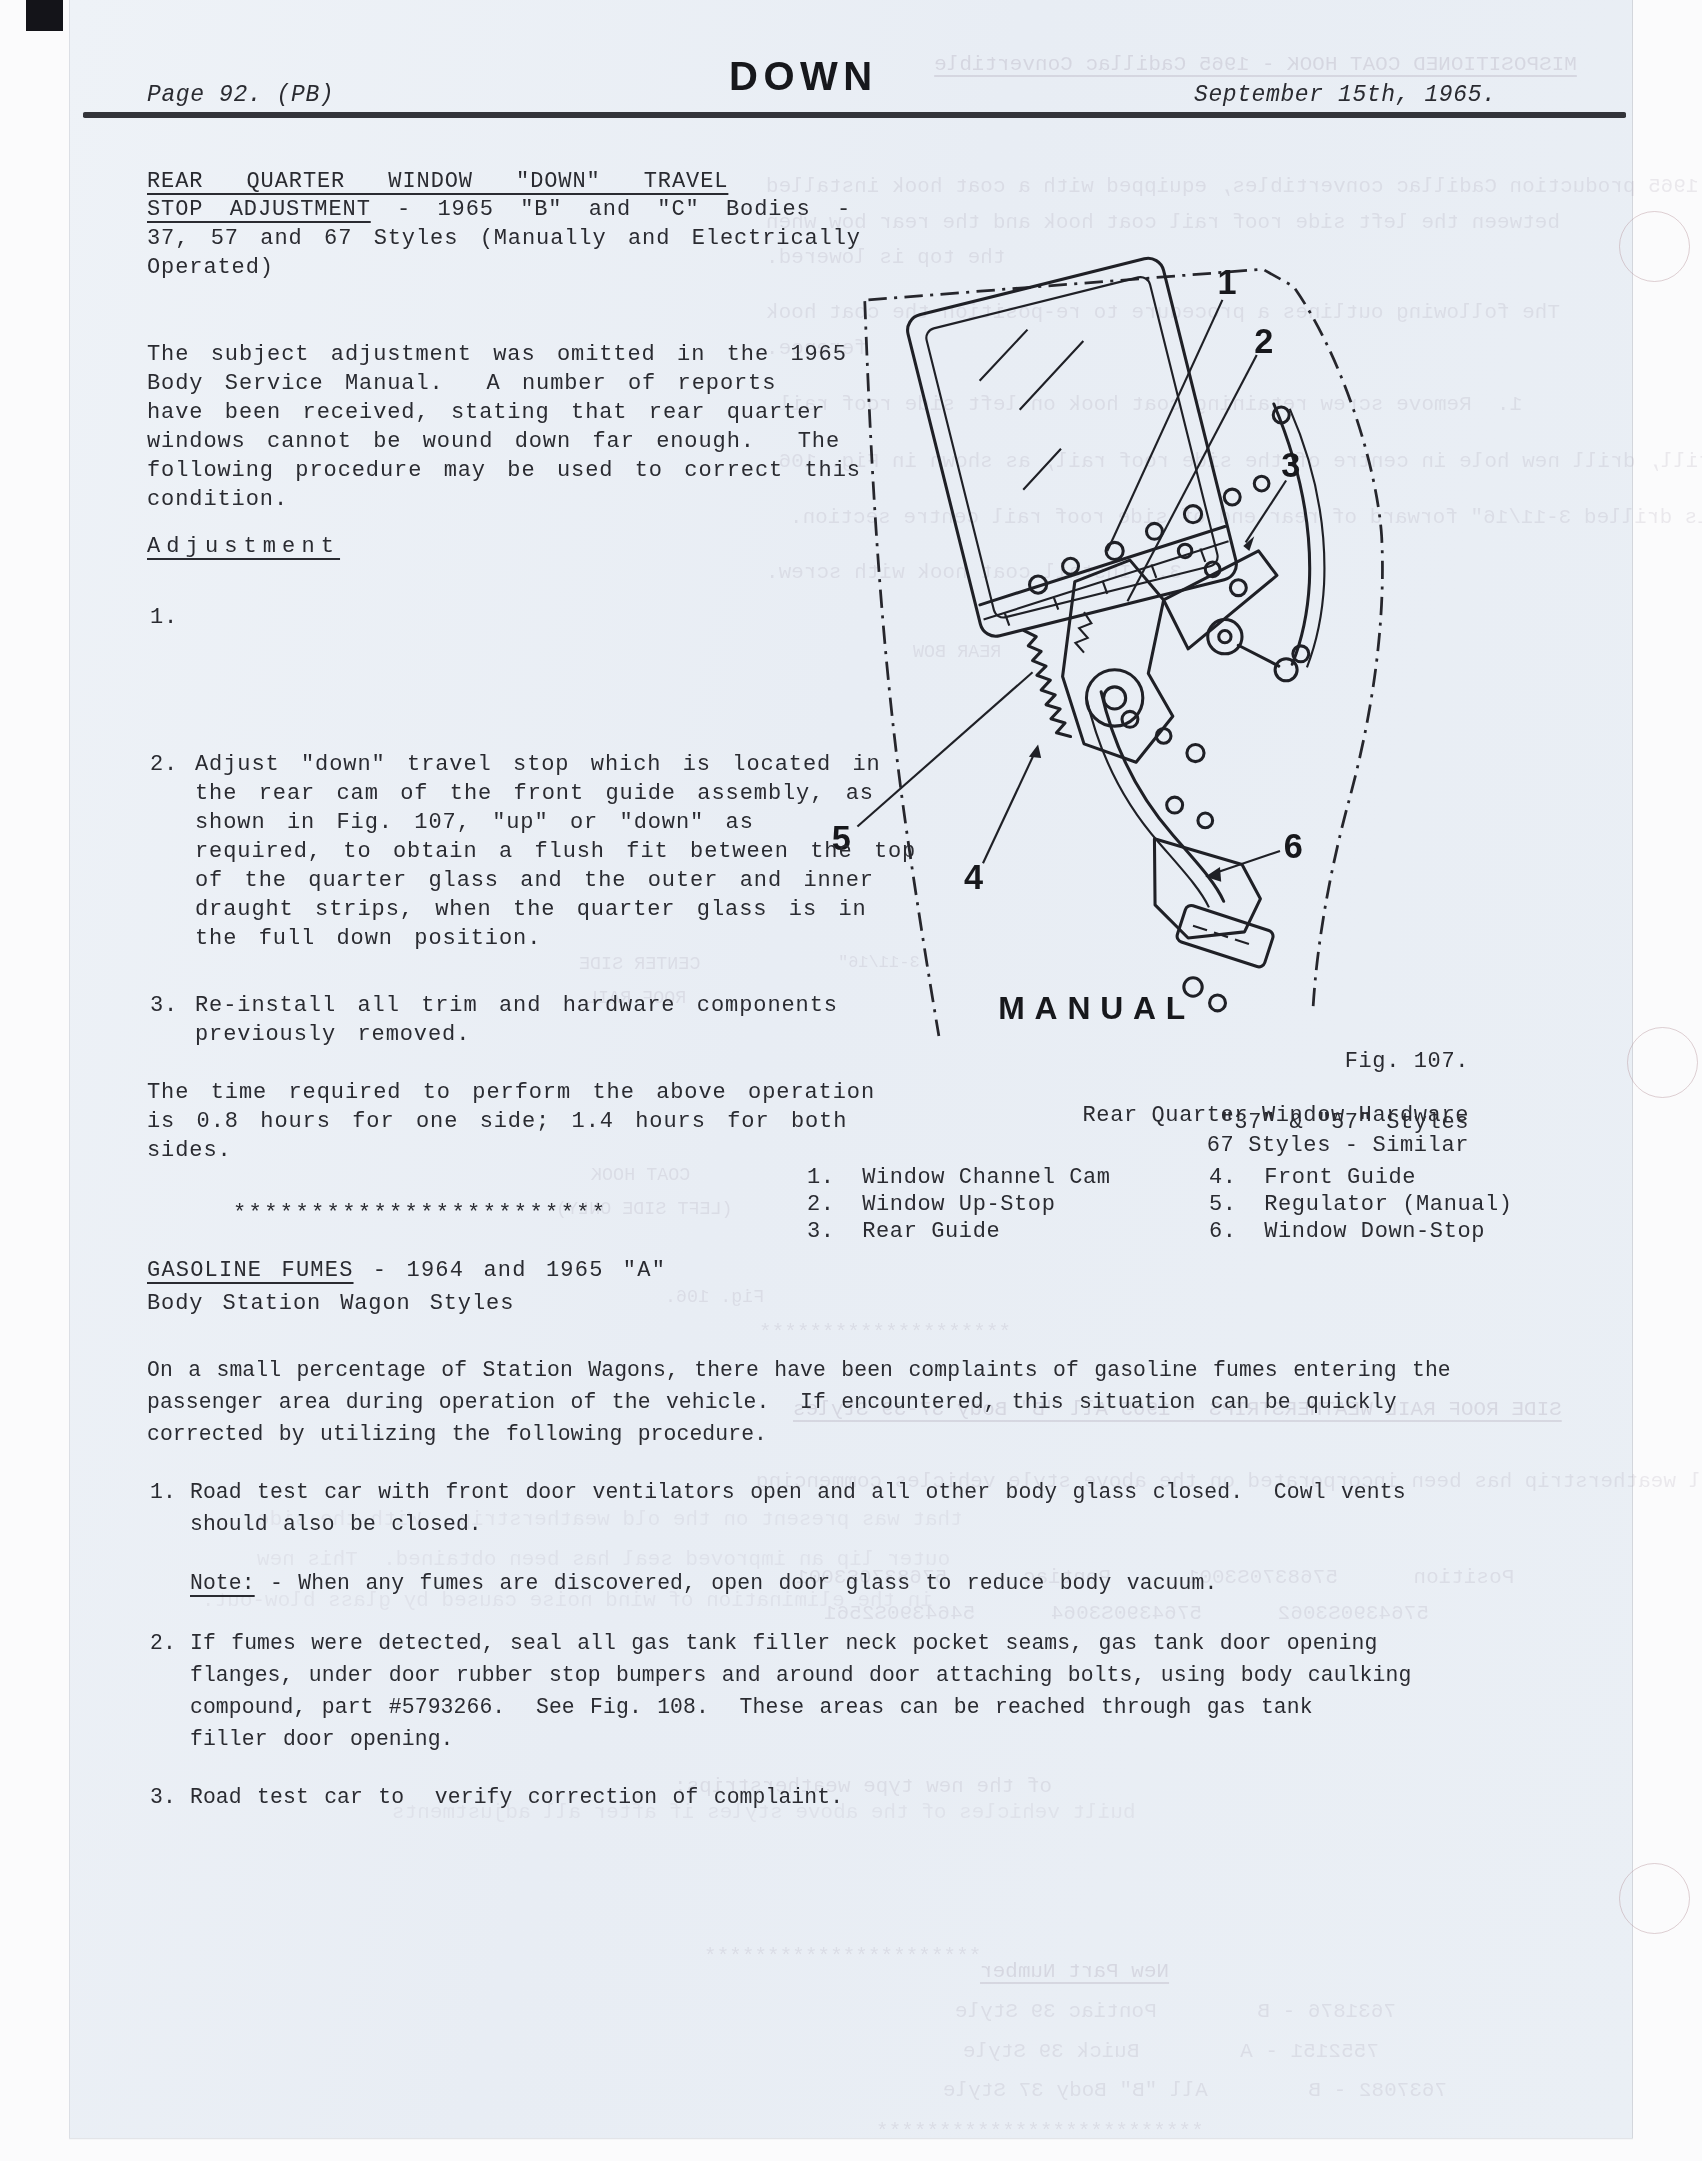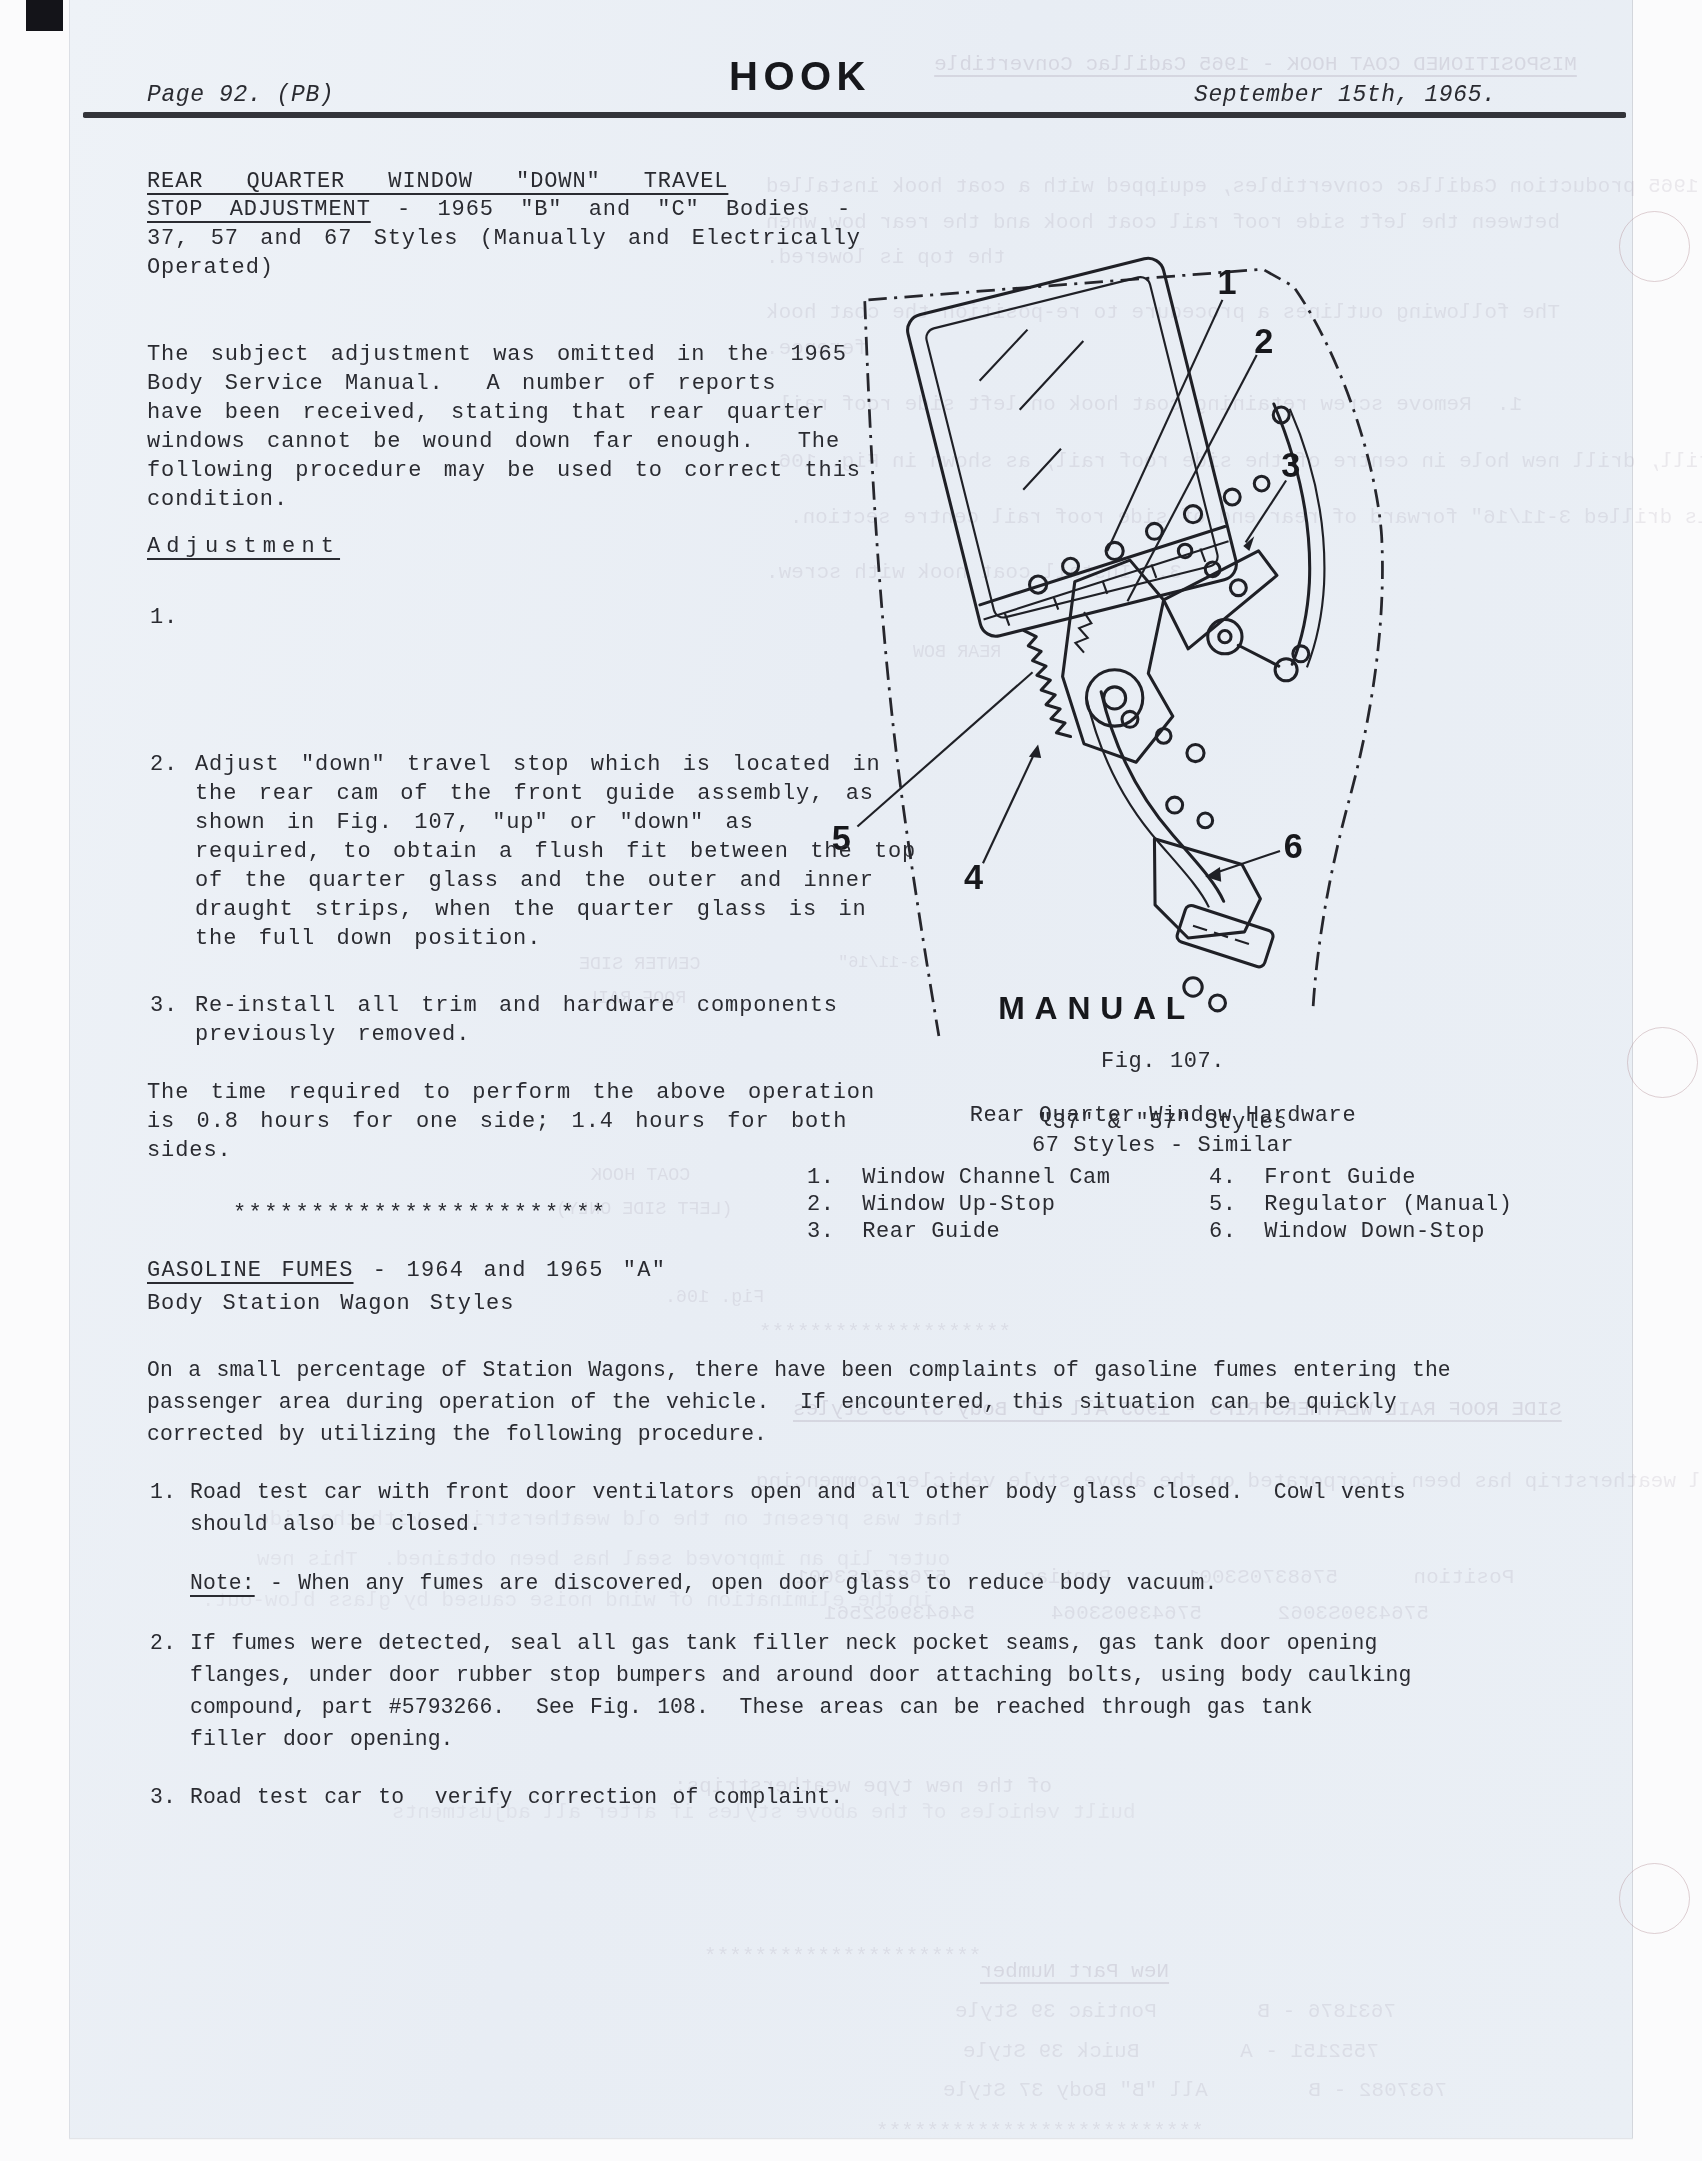--- a/index.html
+++ b/index.html
@@ -12,21 +12,21 @@
   .abs{position:absolute;}
   .tw{font-size:22px;line-height:29px;letter-spacing:0.9px;word-spacing:7.3px;white-space:pre-wrap;z-index:6;}
   .wide{font-size:21.4px;line-height:32px;letter-spacing:0.1px;word-spacing:2.4px;white-space:pre-wrap;z-index:6;}
   .u{text-decoration:underline;text-decoration-thickness:1.8px;text-underline-offset:5.5px;}
   .t1{word-spacing:29px;}
   .t2{word-spacing:12.2px;}
   .hdr{font-size:23px;letter-spacing:0.6px;z-index:6;font-style:italic;}
   .step{display:flex;z-index:6;}
   .step .num{width:45px;flex:none;}
   .legend-row{font-size:22px;line-height:27px;letter-spacing:0.6px;white-space:pre;z-index:6;}
-  .cap{font-size:22px;letter-spacing:0.6px;text-align:center;width:612px;z-index:6;}
+  .cap{font-size:22px;letter-spacing:0.6px;text-align:right;width:612px;z-index:6;}
   .ghost{position:absolute;transform:scaleX(-1);color:#8d7f96;opacity:0.15;
          font-size:21px;line-height:24.5px;white-space:pre;z-index:2;}
   .gu{text-decoration:underline;text-decoration-thickness:1.8px;text-underline-offset:4.9px;opacity:0.2;}
   .ring{position:absolute;width:69px;height:69px;border-radius:50%;
         border:1.8px solid rgba(185,150,158,0.45);z-index:7;}
   svg{z-index:4;}
   svg .ln{fill:none;stroke:#1f2026;stroke-width:5;stroke-linecap:round;stroke-linejoin:round;}
   svg .thin{fill:none;stroke:#1f2026;stroke-width:3.5;}
   svg .dd{fill:none;stroke:#26262c;stroke-width:4.5;stroke-dasharray:30 12 5 12;}
   svg text{font-family:"Liberation Sans",sans-serif;font-weight:bold;font-size:56px;fill:#17181c;}
@@ -71,21 +71,21 @@
   <div class="ghost" style="left:392px;top:1801px;opacity:0.1">built vehicles of the above styles if after all adjustments</div>
   <div class="ghost" style="left:674px;top:1775px">of the new type weatherstrips:</div>
   <div class="ghost gu" style="left:980px;top:1960px">New Part Number</div>
   <div class="ghost" style="left:955px;top:2000px">7631876 - B        Pontiac 39 Style</div>
   <div class="ghost" style="left:963px;top:2040px">7552151 - A        Buick 39 Style</div>
   <div class="ghost" style="left:943px;top:2079px">7637082 - B        All "B" Body 37 Style</div>
   <div class="ghost" style="left:704px;top:1945px">**********************</div>
   <div class="ghost" style="left:876px;top:2120px">**************************</div>
 
   <div class="abs hdr" style="left:147px;top:82px">Page 92.  (PB)</div>
-  <div class="abs" style="left:729px;top:54px;font-family:'Liberation Sans',sans-serif;font-weight:bold;font-size:40px;letter-spacing:5.5px;color:#17181c">HOOK</div>
+  <div class="abs" style="left:729px;top:54px;font-family:'Liberation Sans',sans-serif;font-weight:bold;font-size:40px;letter-spacing:5.5px;color:#17181c">DOWN</div>
   <div class="abs hdr" style="left:1194px;top:82px">September 15th, 1965.</div>
   <div class="abs" style="left:83px;top:112px;width:1543px;height:5.5px;background:#33343a;border-radius:1.8px;z-index:6"></div>
 
   <div class="abs tw t1 u" style="left:147px;top:167px">REAR QUARTER WINDOW "DOWN" TRAVEL</div>
   <div class="abs tw t2" style="left:147px;top:195px"><span class="u">STOP ADJUSTMENT</span><span> - 1965 "B" and "C" Bodies -</span></div>
   <div class="abs tw" style="left:147px;top:224px">37, 57 and 67 Styles (Manually and Electrically</div>
   <div class="abs tw" style="left:147px;top:253px">Operated)</div>
 
   <div class="abs tw" style="left:147px;top:340px;width:735px">The subject adjustment was omitted in the 1965
 Body Service Manual.  A number of reports

